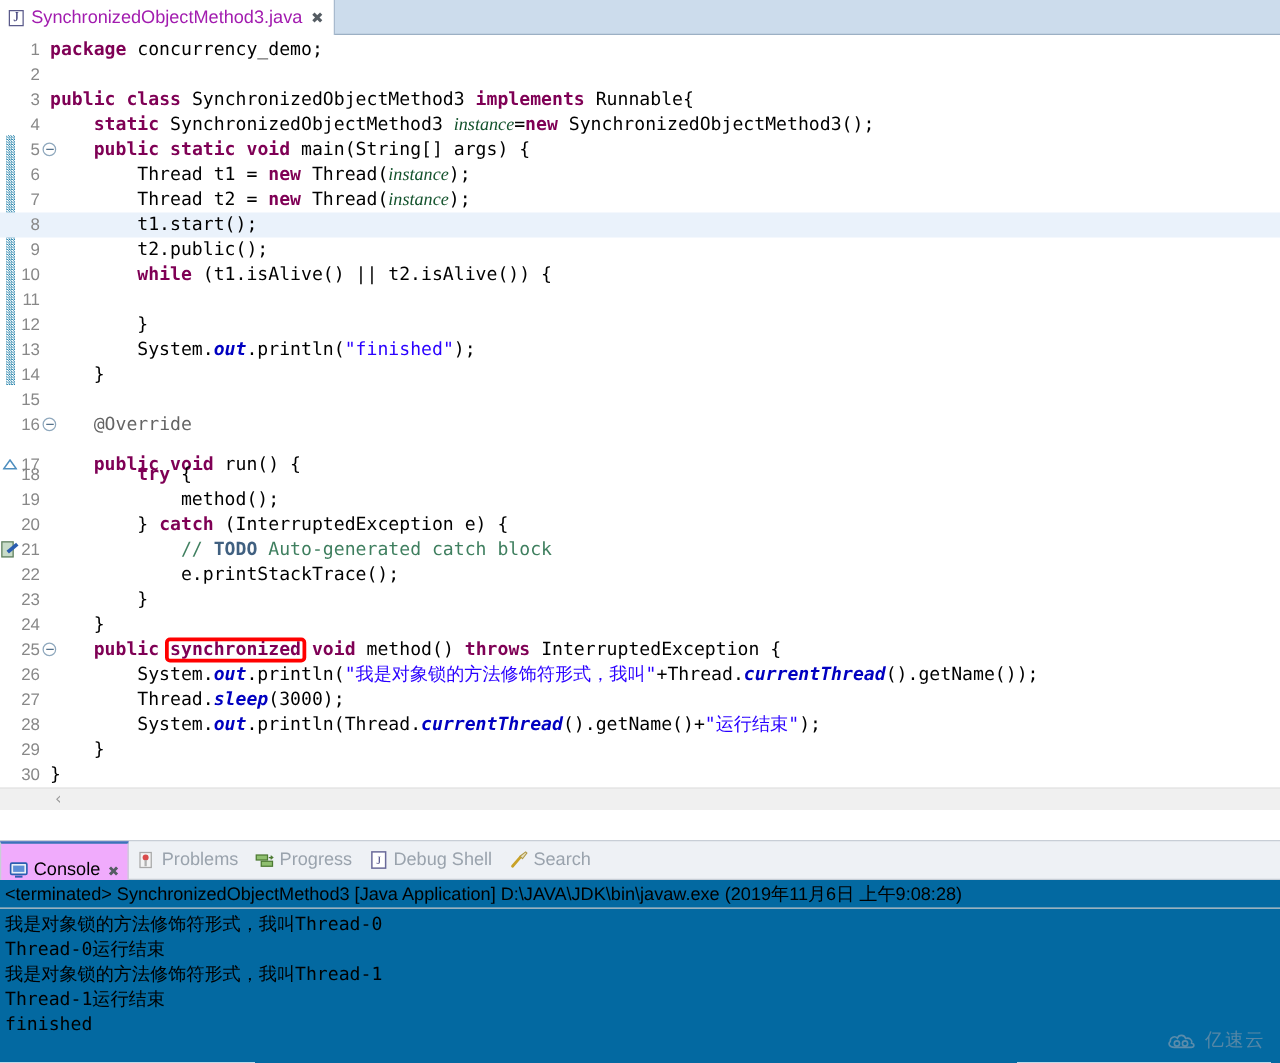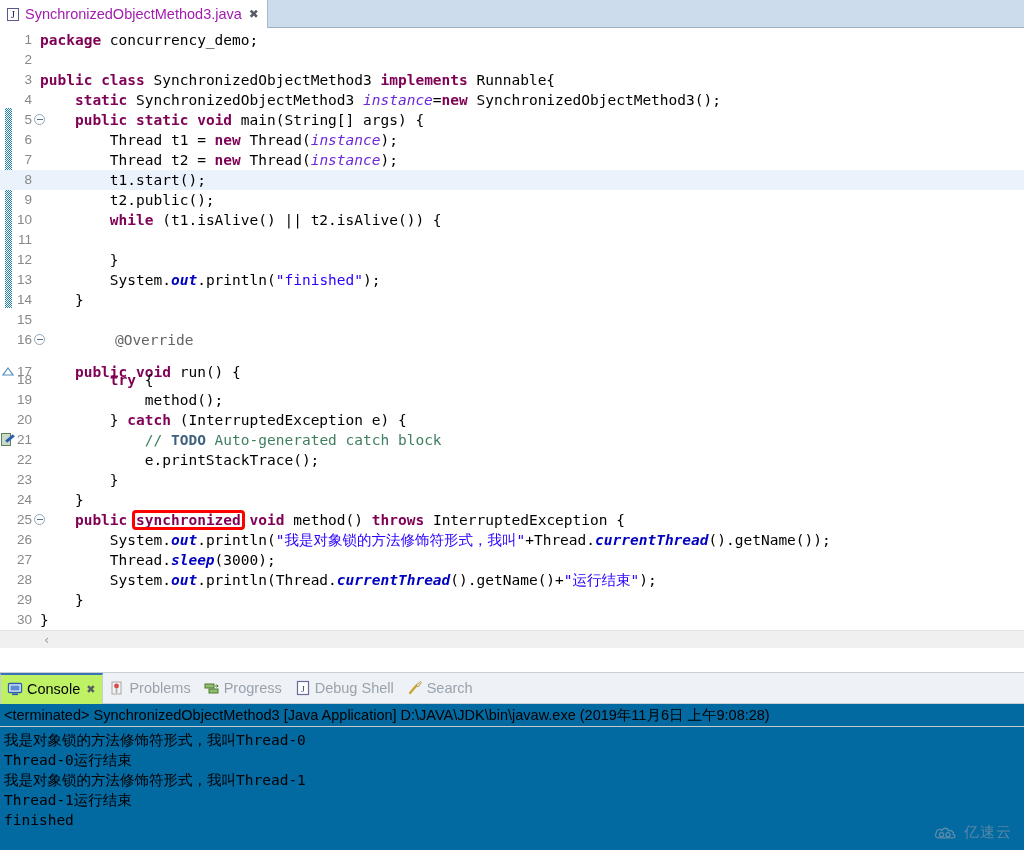--- a/index.html
+++ b/index.html
@@ -94,22 +94,22 @@
   .code-text {
     position: absolute; left: 40px; top: 0; height: 20px;
     font: 14.5px "DejaVu Sans Mono", monospace;
     line-height: 20px; color: #000000; white-space: pre;
   }
   .kw { color: #7f0055; font-weight: bold; }
   .str { color: #2a00ff; }
   .cmt { color: #3f7f5f; }
   .todo { color: #406080; font-weight: bold; }
   .fld { color: #0000c0; font-style: italic; font-weight: bold; }
-  .var { color: #6d28d9; font-style: italic; }
-  .ann { color: #646464; margin-left: 40px; }
+  .var { color: #14532d; font-style: italic; font-family: Liberation Serif, serif; }
+  .ann { color: #646464; }
   
   .mk-todo {
     position: absolute; left: 1px; top: 3px; width: 14px; height: 14px;
   }
   .mk-todo .clip {
     position: absolute; left: 0; top: 0; width: 10px; height: 13px;
     background: #c8dcc8; border: 1px solid #5f7f5f; box-sizing: border-box;
   }
   .mk-todo .pen {
     position: absolute; left: 4px; top: 4px; width: 10px; height: 3px;
@@ -147,24 +147,25 @@
     border-top: 1px solid #c8ced6;
     border-bottom: 1px solid #c8ced6;
     box-sizing: border-box;
     display: flex; align-items: center;
   }
   .ctab {
     display: flex; align-items: center; height: 31px;
     padding: 0 7px 0 6px; box-sizing: border-box;
   }
   .ctab.active {
-    background: #bef264;
+    background: #f0abfc;
     border-top: 2px solid #3a74b8;
     border-left: 1px solid #c8ced6;
     border-right: 1px solid #c8ced6;
+    align-items: flex-end;
   }
   .ctab-label {
     font-size: 14.5px; color: #9aa3ad; white-space: nowrap;
   }
   .ctab.active .ctab-label { color: #000000; }
   .ctab-close {
     margin-left: 6px; font-size: 11px; color: #555c63;
     font-family: "DejaVu Sans", sans-serif;
   }
   .cicon { width: 16px; height: 16px; margin-right: 4px; position: relative; flex: none; }

